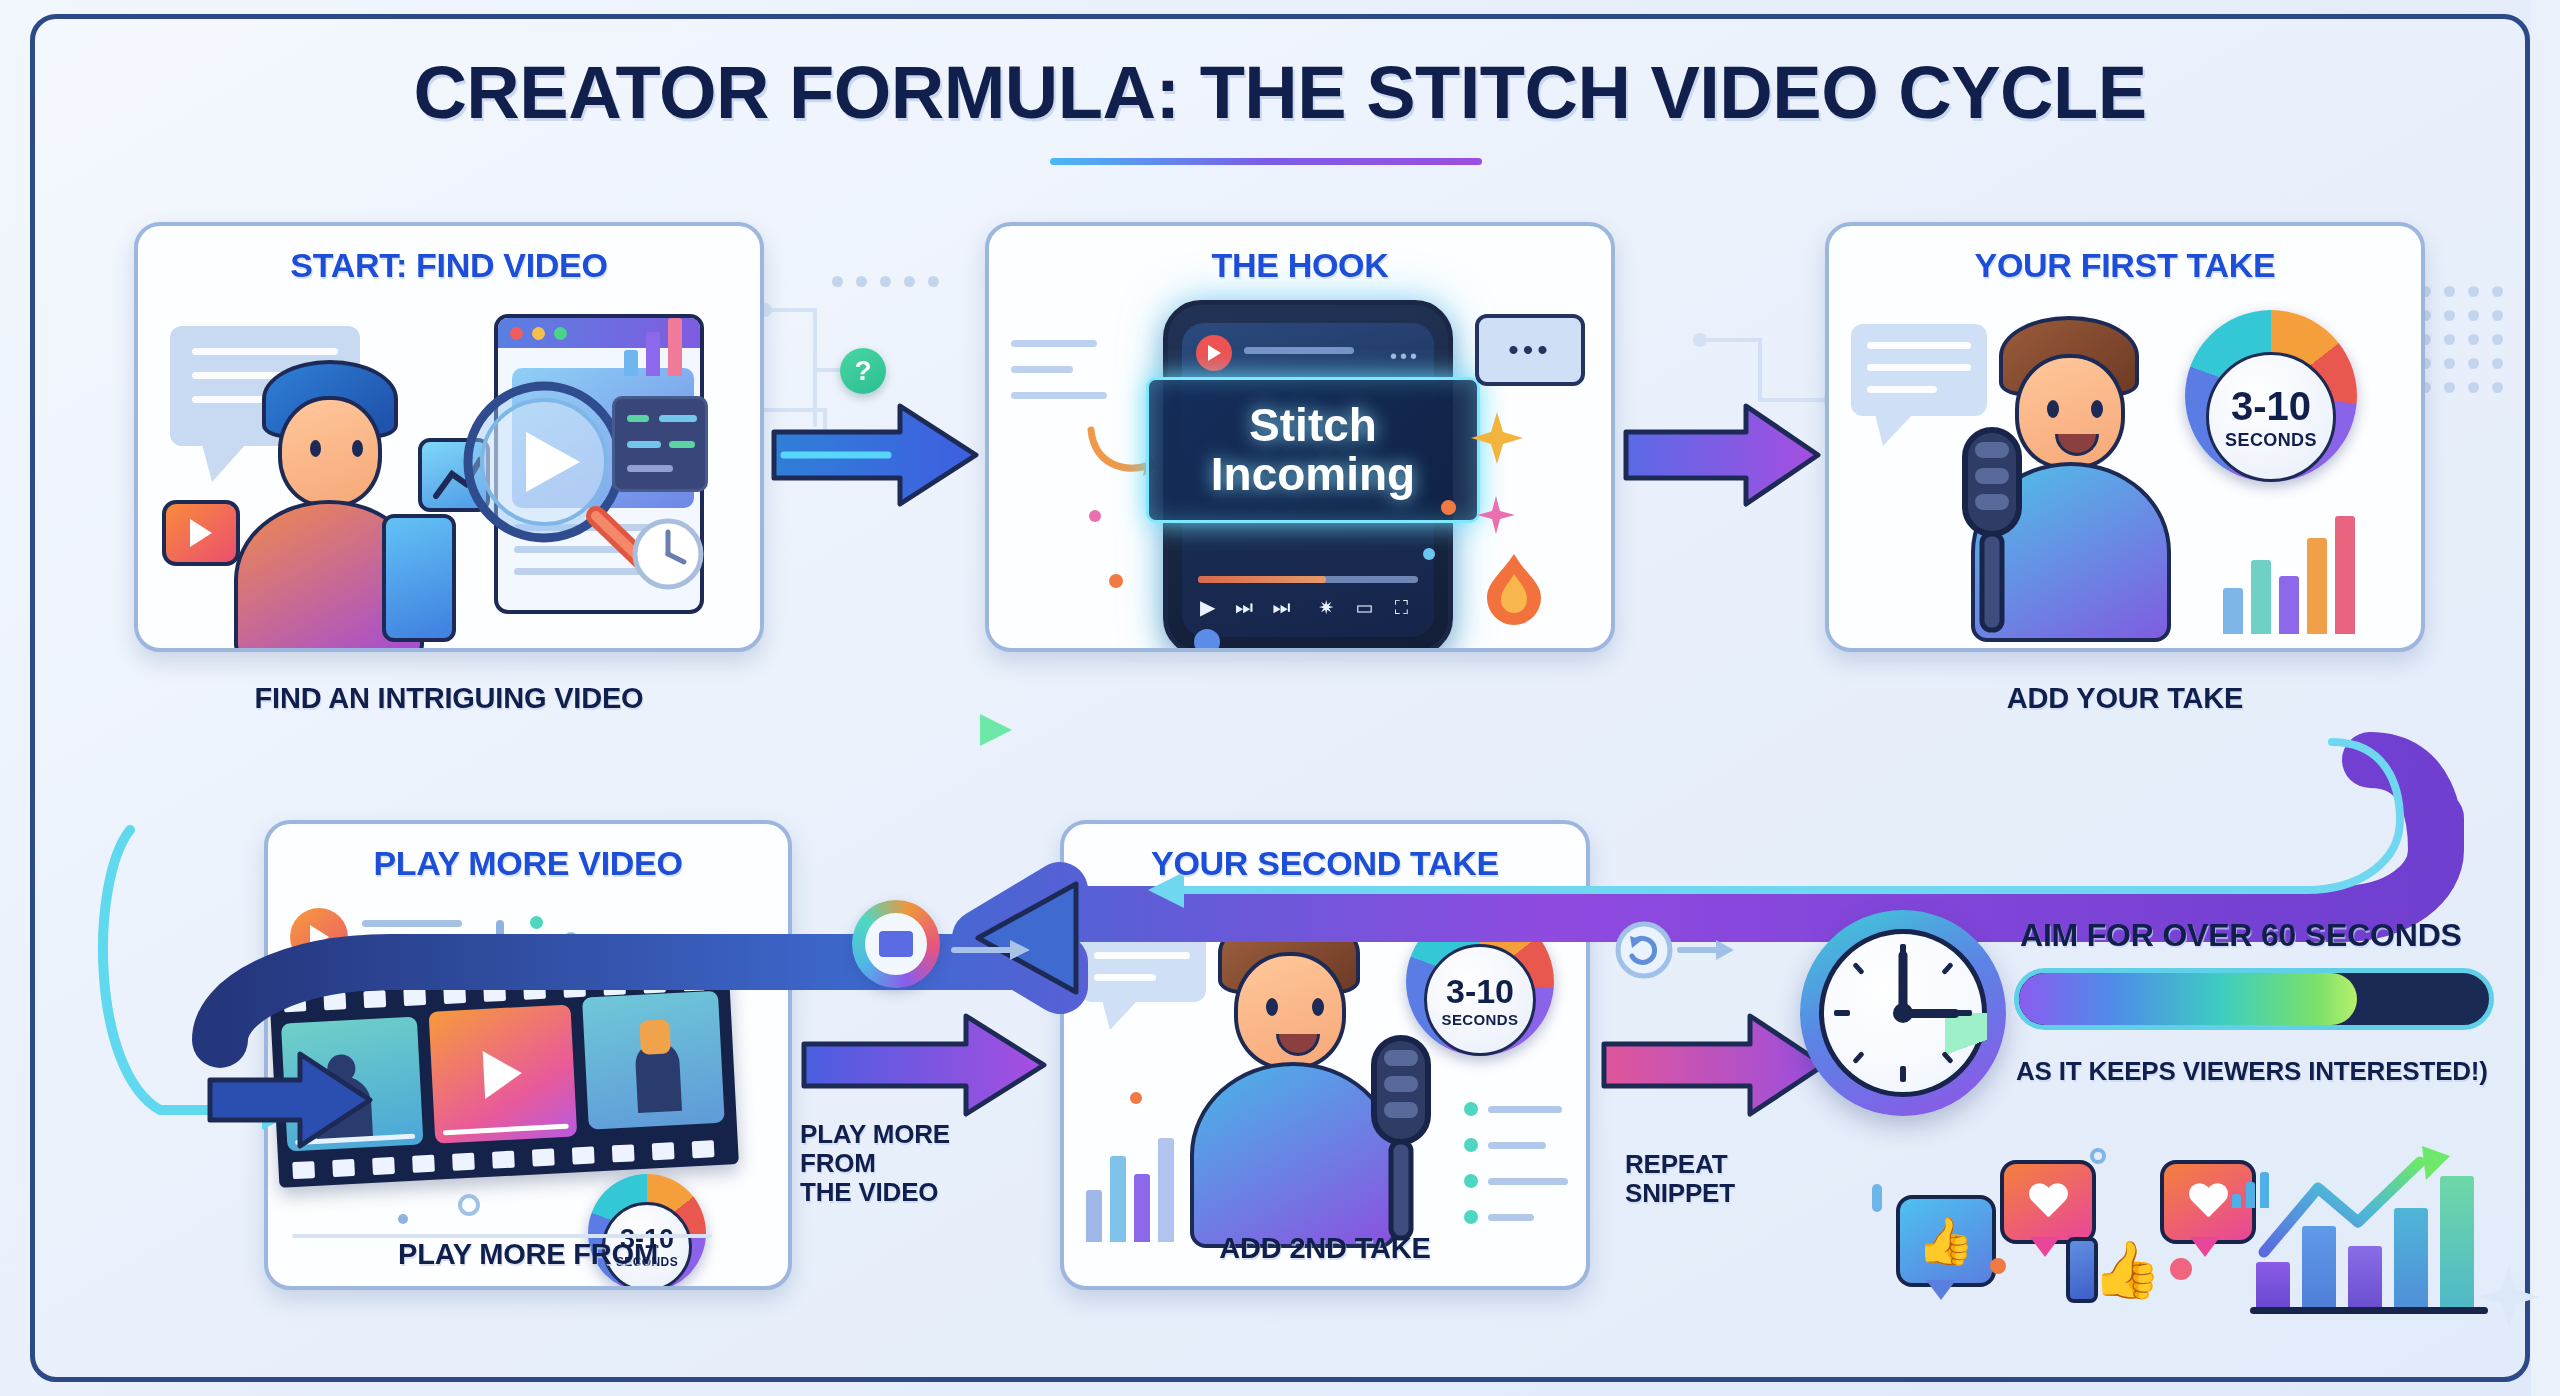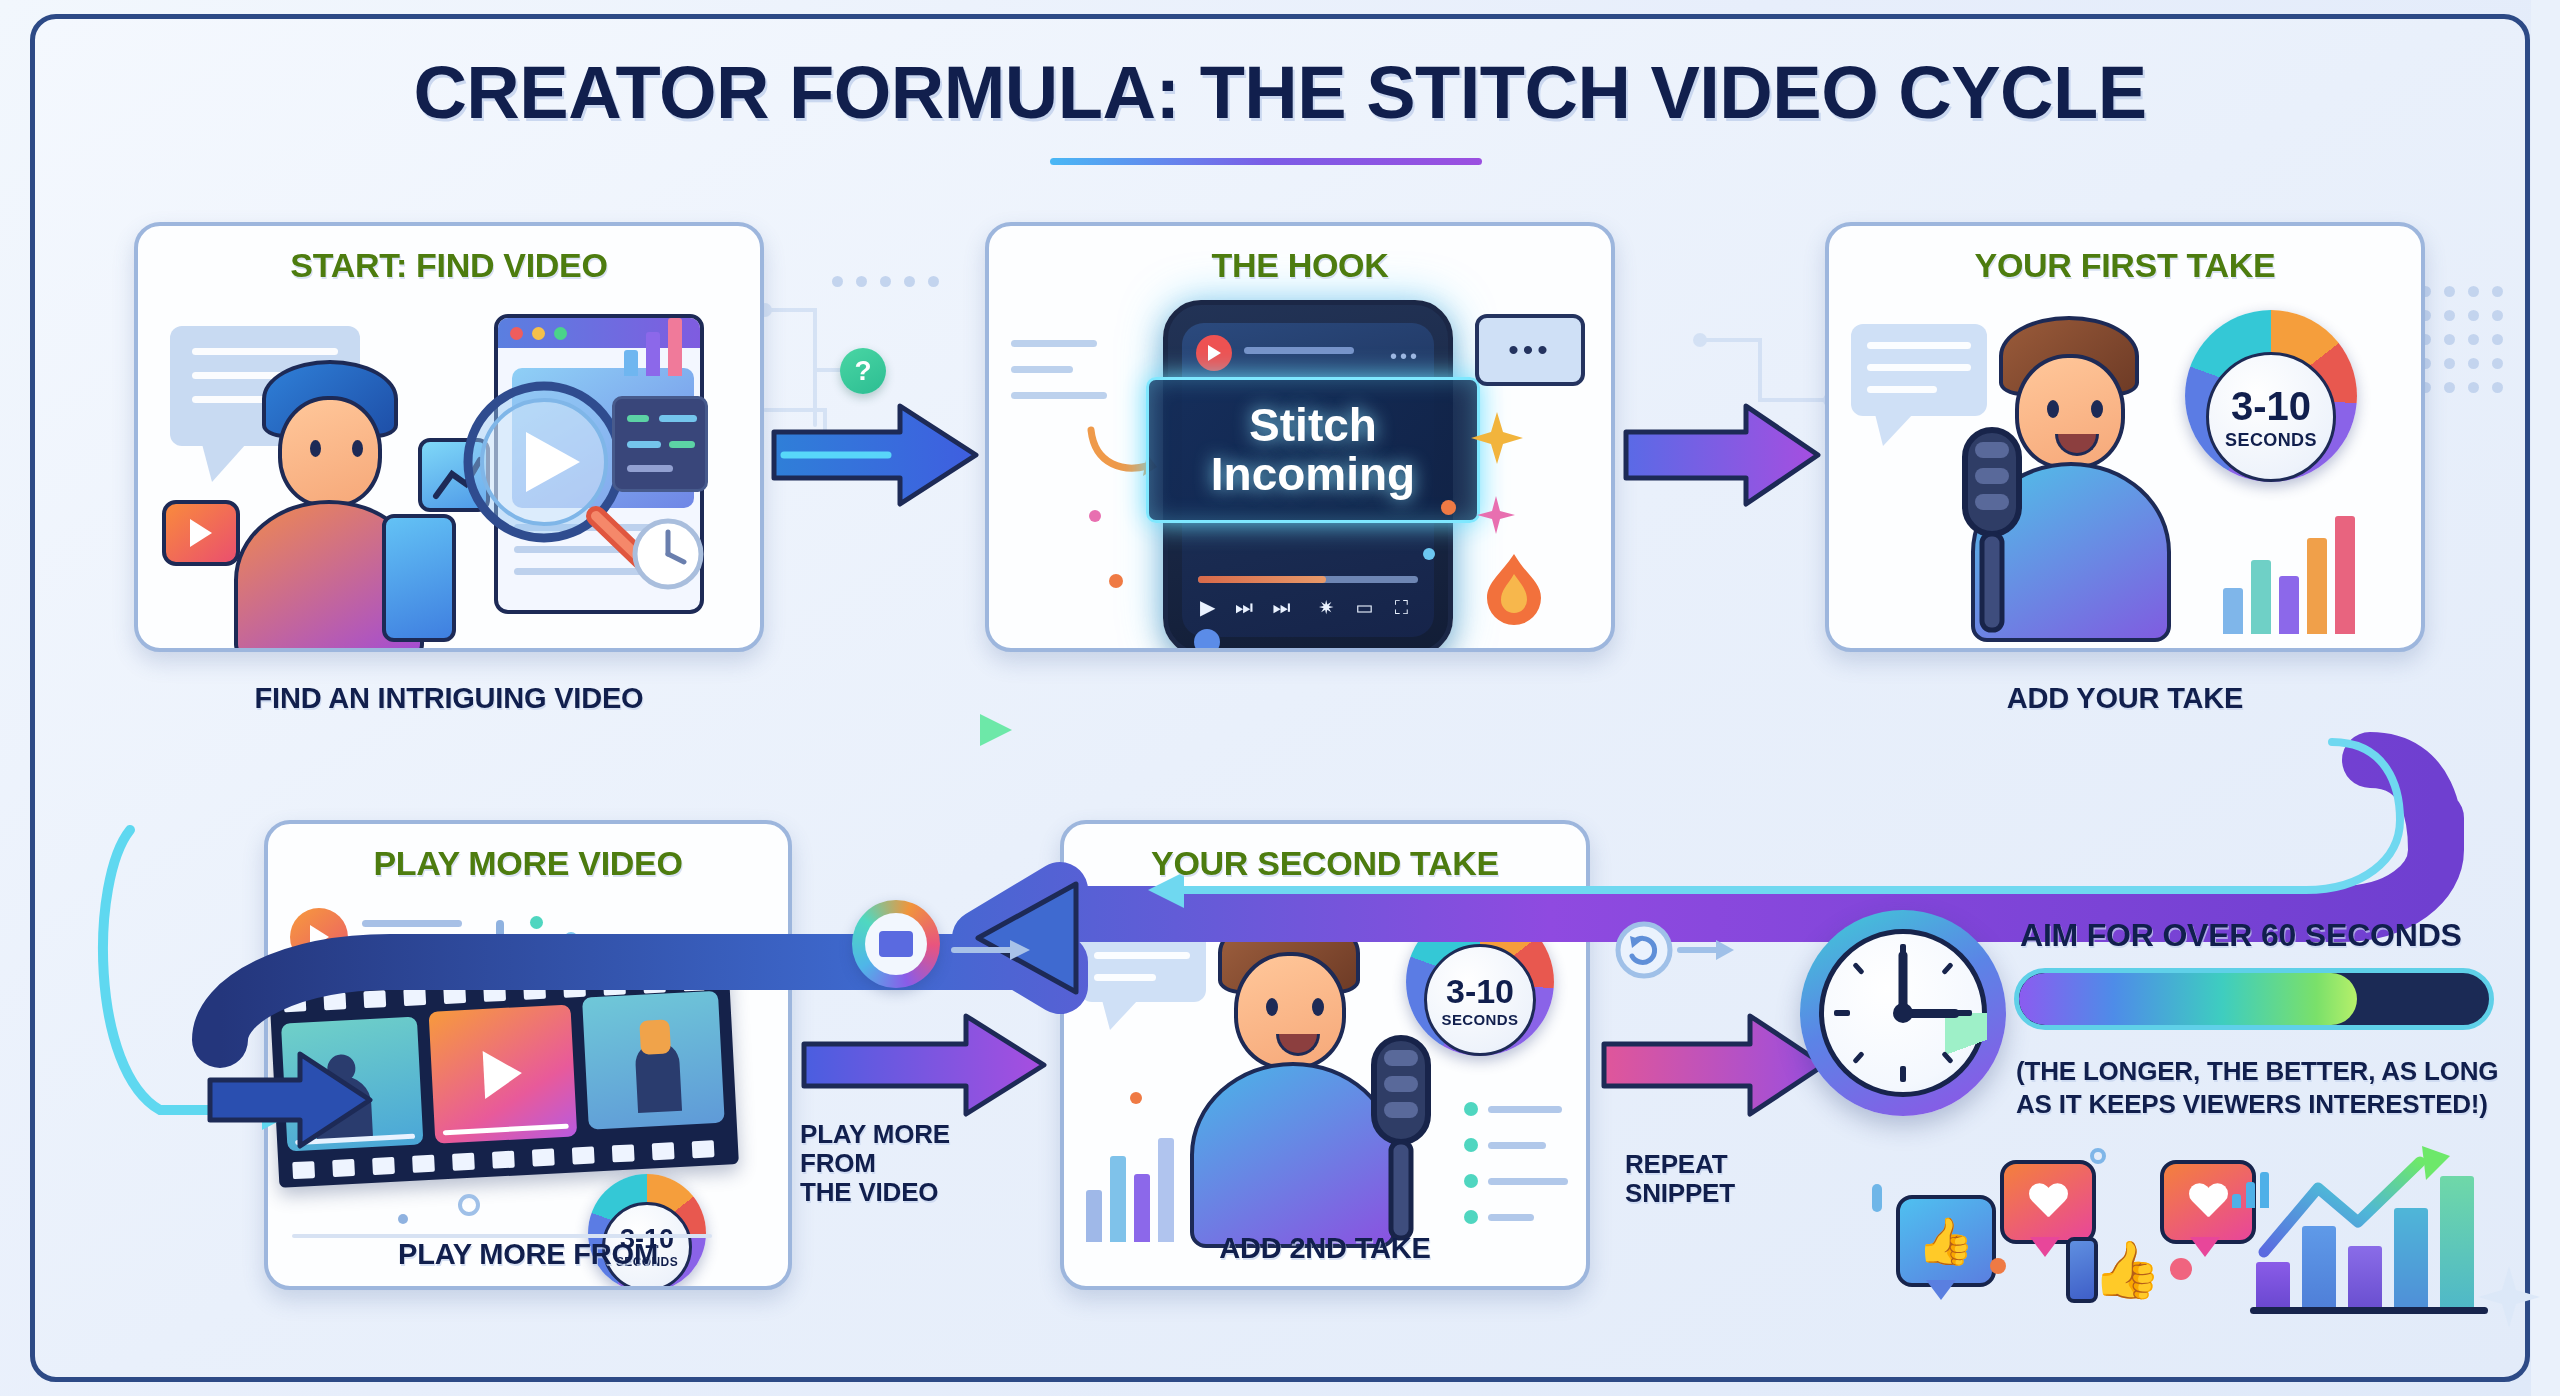--- a/index.html
+++ b/index.html
@@ -58,21 +58,21 @@
     border-radius: 26px;
     box-shadow: 0 10px 22px rgba(60,90,150,.20);
     overflow: hidden;
   }
   .panel-title {
     position: absolute;
     top: 20px; left: 0; width: 100%;
     text-align: center;
     font-size: 34px;
     font-weight: 900;
-    color: #4d7c0f;
+    color: #1d4ed8;
     letter-spacing: -0.3px;
     white-space: nowrap;
     text-shadow: 1px 2px 0 rgba(200,212,238,.7);
     z-index: 6;
   }
   .panel-art {
     position: absolute;
     left: 0; right: 0;
     top: 78px; bottom: 0;
   }
@@ -747,21 +747,20 @@
     </div>
   </div>
 
   <div class="caption" style="left:2020px;top:918px;width:500px;text-align:left;font-size:32px;">AIM FOR OVER 60 SECONDS</div>
 
   <div id="progress-track" style="left:2014px;top:968px;width:480px;height:62px;">
     <div id="progress-fill" style="width:72%;"></div>
   </div>
 
   <div class="caption small" style="left:2016px;top:1055px;width:520px;text-align:left;line-height:1.25;">
-    <div>(THE LONGER, THE BETTER, AS LONG</div>
     <div>AS IT KEEPS VIEWERS INTERESTED!)</div>
   </div>
 
   <div class="sbubble" style="left:1896px;top:1195px;width:100px;height:92px;background:linear-gradient(150deg,#4fc0f0,#5a7fe0);color:#5a7fe0;">
     <span style="font-size:46px;line-height:1;">👍</span>
   </div>
   <div class="sbubble" style="left:2000px;top:1160px;width:96px;height:84px;background:linear-gradient(150deg,#f4803c,#e8469a);color:#e8469a;">
     <div class="heart-shape"></div>
   </div>
   <div class="sbubble" style="left:2160px;top:1160px;width:96px;height:84px;background:linear-gradient(150deg,#f4803c,#e8469a);color:#e8469a;">

